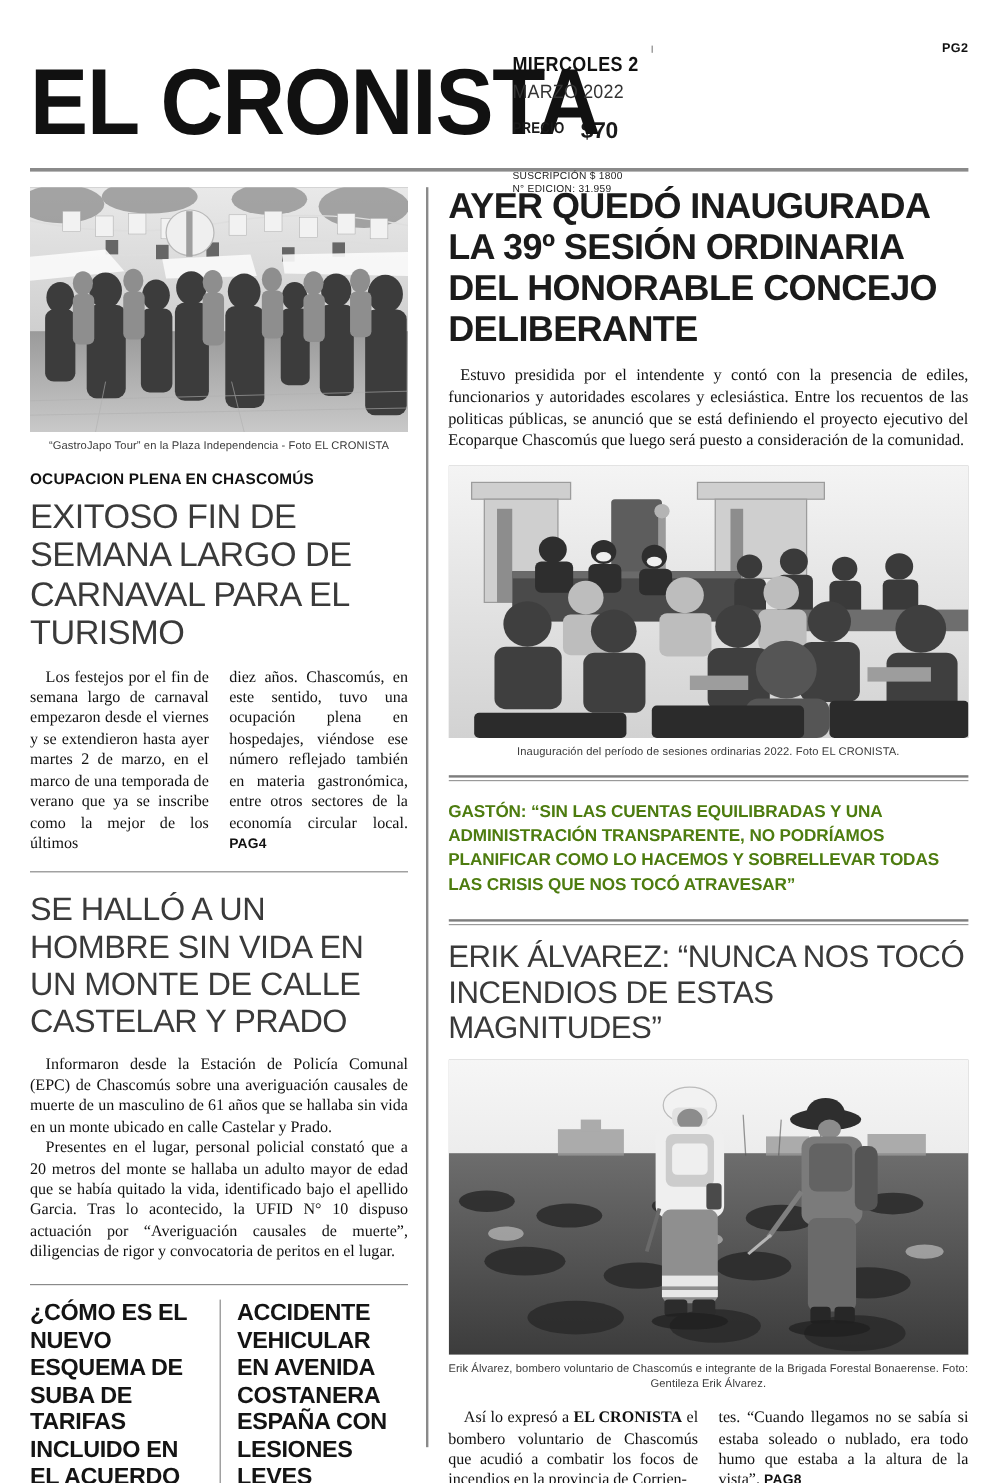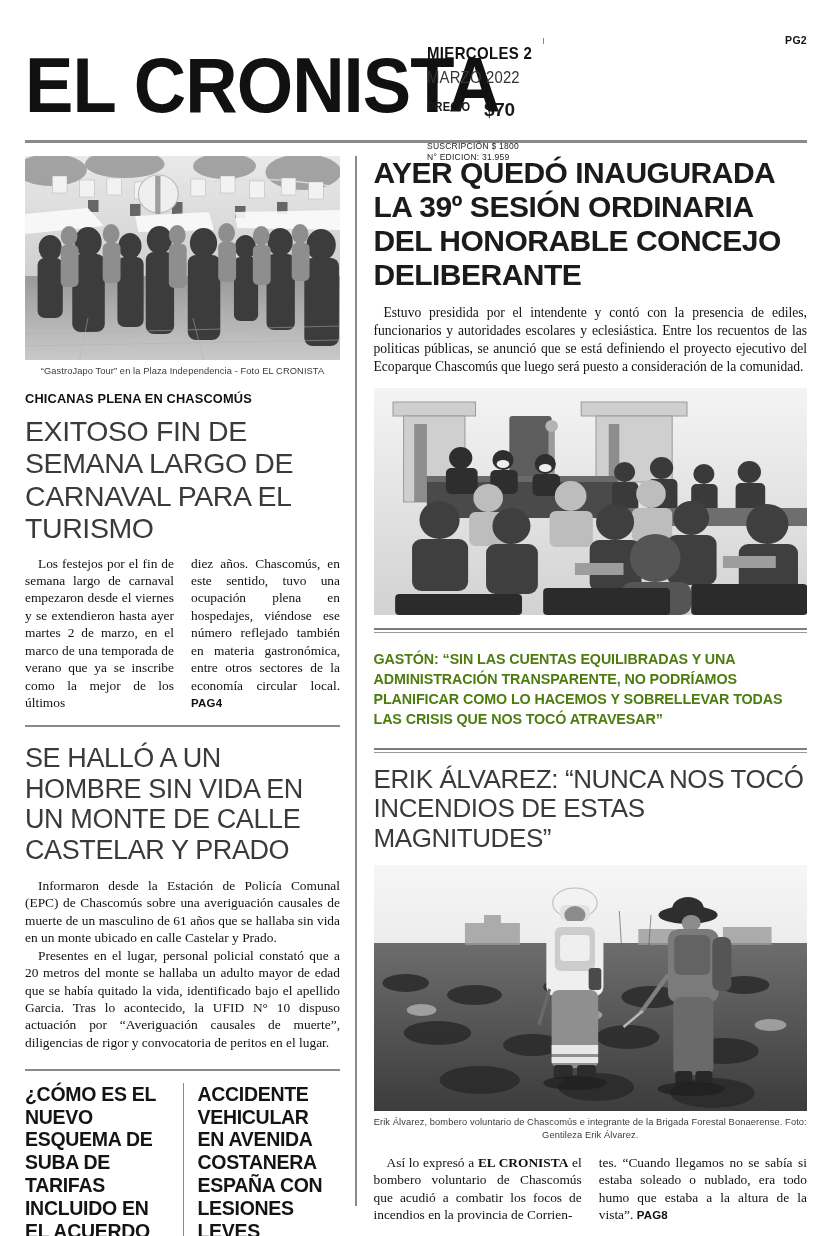--- a/index.html
+++ b/index.html
@@ -349,21 +349,21 @@
           <g stroke="#b0b0b0" stroke-width="0.7" opacity="0.7">
             <path d="M0 178 L300 170"></path>
               <path d="M0 190 L300 184"></path>
               <path d="M60 162 L52 204"></path>
               <path d="M160 162 L170 204"></path>
           </g>
         </svg>
       </div>
       <div class="caption">“GastroJapo Tour” en la Plaza Independencia - Foto EL CRONISTA</div>
 
-      <div class="kicker">CHICANAS PLENA EN CHASCOMÚS</div>
+      <div class="kicker">OCUPACION PLENA EN CHASCOMÚS</div>
       <div class="head-light">EXITOSO FIN DE SEMANA LARGO DE CARNAVAL PARA EL TURISMO</div>
 
       <div class="two-col">
         <p>Los festejos por el fin de semana largo de carnaval empezaron desde el viernes y se extendieron hasta ayer martes 2 de marzo, en el marco de una temporada de verano que ya se inscribe como la mejor de los últimos</p>
         <p style="text-indent:0"><span>diez años. Chascomús, en este sentido, tuvo una ocupación plena en hospedajes, viéndose ese número reflejado también en materia gastronómica, entre otros sectores de la economía circular local.</span> <span class="pag">PAG4</span></p>
       </div>
 
       <div class="hr-thin"></div>
 
       <div class="head-light small" style="margin-top:16px">SE HALLÓ A UN HOMBRE SIN VIDA EN UN MONTE DE CALLE CASTELAR Y PRADO</div>
@@ -472,20 +472,21 @@
             <rect x="160" y="200" width="120" height="27" rx="4"></rect>
               <rect x="300" y="196" width="110" height="31" rx="4"></rect>
             <rect x="20" y="206" width="120" height="21" rx="4"></rect>
           </g>
           <g fill="#9d9d9d">
             <rect x="190" y="175" width="46" height="12"></rect>
               <rect x="330" y="168" width="50" height="12"></rect>
           </g>
         </svg>
       </div>
+      <div class="caption">Inauguración del período de sesiones ordinarias 2022. Foto EL CRONISTA.</div>
 
       <div class="hr-dbl">
         <div class="a"></div>
           <div class="b"></div>
       </div>
 
       <div class="quote-head" style="margin-top:16px">GASTÓN: “SIN LAS CUENTAS EQUILIBRADAS Y UNA ADMINISTRACIÓN TRANSPARENTE, NO PODRÍAMOS PLANIFICAR COMO LO HACEMOS Y SOBRELLEVAR TODAS LAS CRISIS QUE NOS TOCÓ ATRAVESAR”</div>
 
       <div class="hr-dbl" style="margin-top:18px">
         <div class="a"></div>

